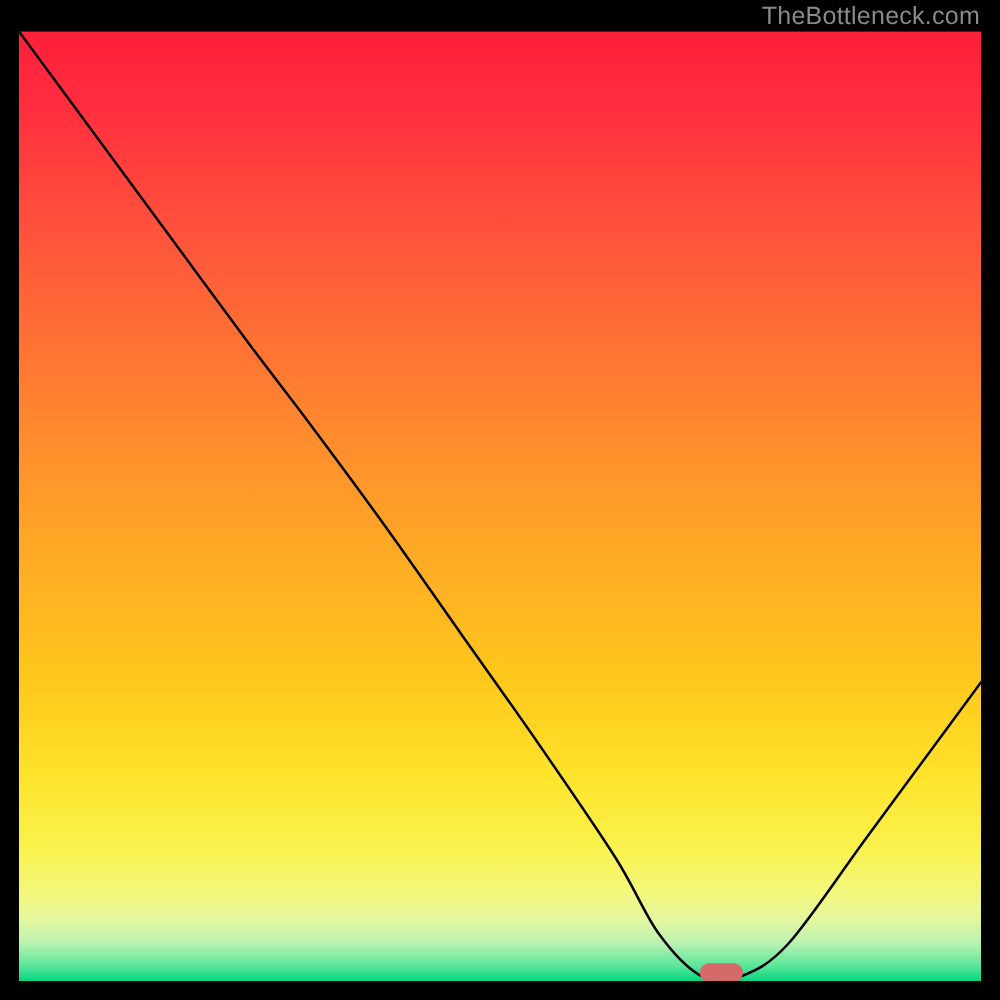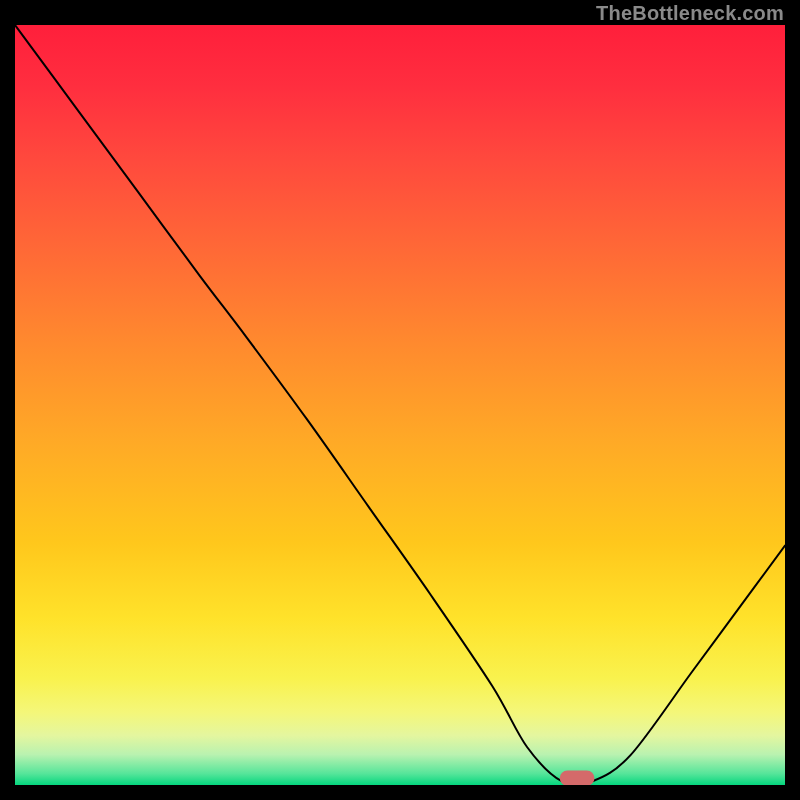--- a/index.html
+++ b/index.html
@@ -23,21 +23,21 @@
     width: 770px;
     height: 760px;
     overflow: hidden;
   }
   .watermark {
     position: absolute;
     top: 2px;
     right: 16px;
     font-family: Arial, Helvetica, sans-serif;
     font-size: 20px;
-    font-weight: 700;
+    font-weight: 400;
     color: #8a8a8a;
     letter-spacing: 0.2px;
   }
   svg { display: block; }
 </style>
 </head>
 <body>
 
 <div class="frame">
   <div class="watermark">TheBottleneck.com</div>

